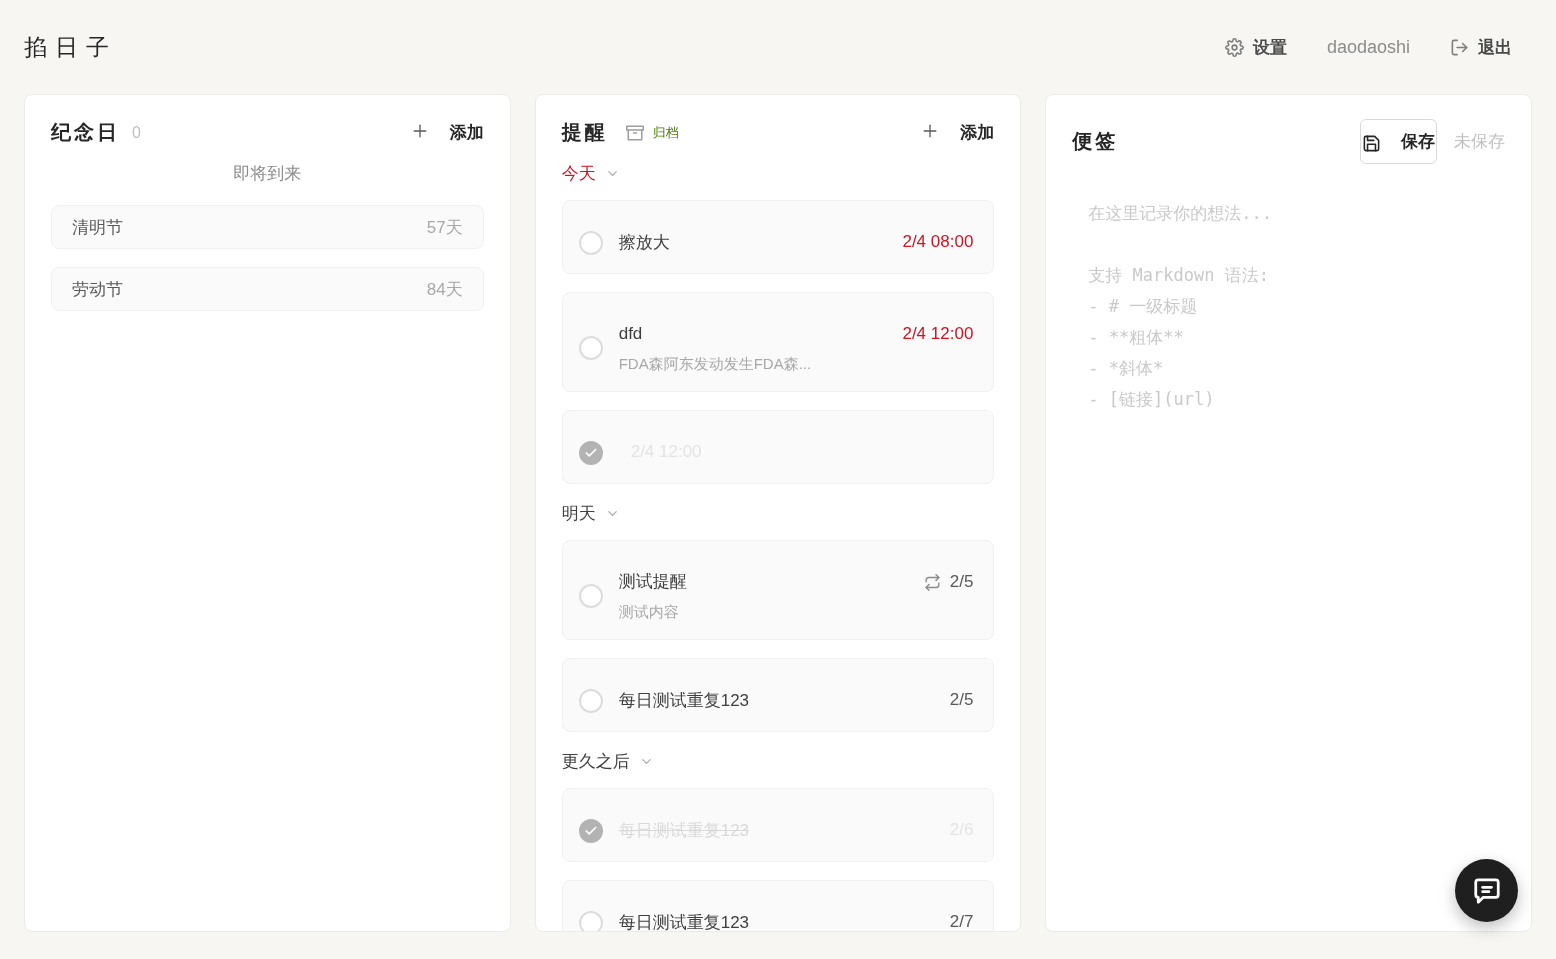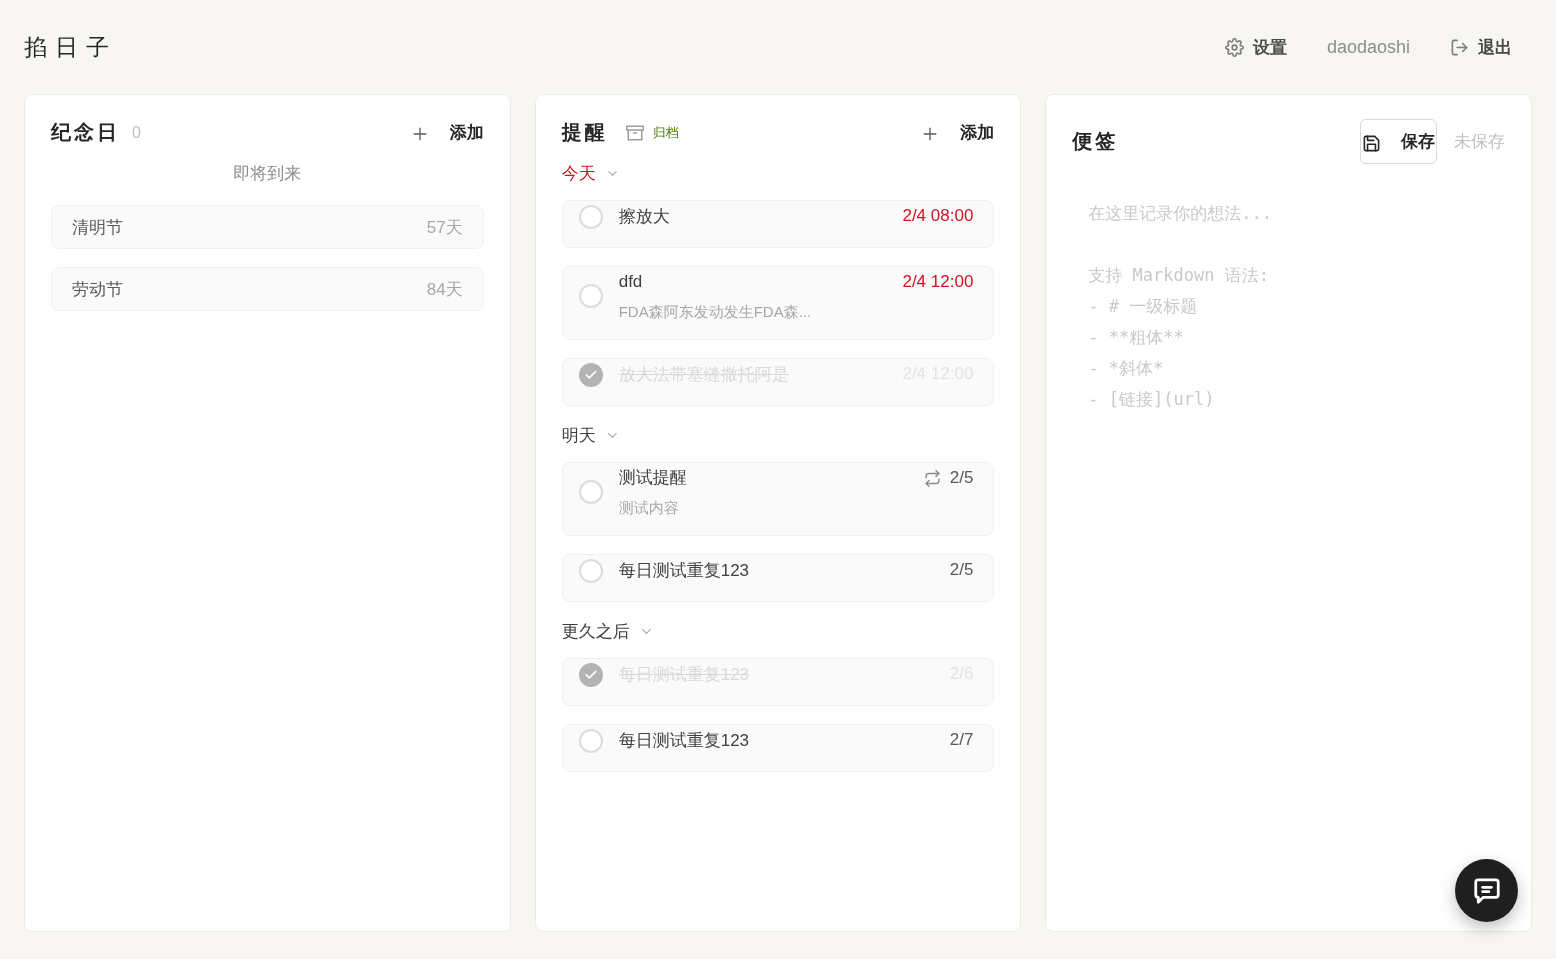--- a/index.html
+++ b/index.html
@@ -28,21 +28,21 @@
   
   .panels { display: flex; gap: 24px; padding: 0 24px; }
   .panel {
     flex: 1; height: 838px; background: #ffffff;
     border: 1px solid #ebebe8; border-radius: 8px;
     padding: 24px 26px; overflow: hidden;
   }
   .panel-header { display: flex; align-items: center; margin-bottom: 16px; }
   .panel-title { font-size: 20px; font-weight: 700; color: #262626; letter-spacing: 3px; }
   .count-badge { font-size: 16px; color: #bfbfbf; margin-left: 12px; }
-  .add-btn { margin-left: auto; display: flex; align-items: flex-end; gap: 20px; cursor: pointer; background: none; border: none; }
+  .add-btn { margin-left: auto; display: flex; align-items: flex-start; gap: 20px; cursor: pointer; background: none; border: none; }
   .add-btn .plus svg { stroke: #595959; }
   .add-btn .label { font-size: 17px; font-weight: 700; color: #262626; }
 
   
   .sub-label { font-size: 17px; color: #8c8c8c; margin: 12px 0 20px; text-align: center; }
   .ann-item {
     background: #fafafa; border: 1px solid #f0f0f0; border-radius: 8px;
     height: 44px; display: flex; align-items: center; justify-content: space-between;
     padding: 0 20px; margin-bottom: 18px; font-size: 17px; cursor: pointer;
   }
@@ -52,21 +52,21 @@
   
   .archive-btn { display: flex; align-items: center; gap: 9px; margin-left: 18px; cursor: pointer; background: none; border: none; }
   .archive-btn svg { stroke: #9d9d9d; }
   .archive-btn .label { font-size: 13px; color: #4d7c0f; }
   .rem-sec-header { display: flex; align-items: center; gap: 9px; margin: 16px 0 15px; cursor: pointer; }
   .rem-sec-label { font-size: 17px; color: #404040; }
   .rem-sec-header.red .rem-sec-label { color: #cf1322; }
   .chevron svg { stroke: #ababab; }
   .rem-item {
     background: #fafafa; border: 1px solid #f0f0f0; border-radius: 8px;
-    display: flex; align-items: center; padding: 4px 20px 18px 16px;
+    display: flex; align-items: center; padding: 30px 20px 18px 16px;
     margin-bottom: 18px; cursor: pointer;
   }
   .rem-check {
     width: 24px; height: 24px; border-radius: 50%;
     border: 2px solid #dcdcdc; background: #fff; flex: none; margin-right: 16px;
     display: flex; align-items: center; justify-content: center;
   }
   .rem-check.checked { background: #b3b3b3; border-color: #b3b3b3; }
   .rem-body { flex: 1; min-width: 0; }
   .rem-title { font-size: 17px; color: #404040; line-height: 22px; }
@@ -214,23 +214,20 @@
             <div class="rem-date today">
               <div class="date-text">2/4 12:00</div>
             </div>
           </div>
           <div class="rem-item done">
             <div class="rem-check checked">
               <svg width="14" height="14" viewBox="0 0 24 24" fill="none" stroke="#ffffff" stroke-width="3" stroke-linecap="round" stroke-linejoin="round">
                 <polyline points="20 6 9 17 4 12"></polyline>
               </svg>
             </div>
-            <div class="rem-body">
-              <div class="rem-title">放大法带塞缝撒托阿是</div>
-            </div>
             <div class="rem-date">
               <div class="date-text">2/4 12:00</div>
             </div>
           </div>
         </div>
         <div class="rem-section">
           <div class="rem-sec-header">
             <div class="rem-sec-label">明天</div>
             <div class="chevron">
               <svg width="15" height="15" viewBox="0 0 24 24" fill="none" stroke-width="2" stroke-linecap="round" stroke-linejoin="round">

